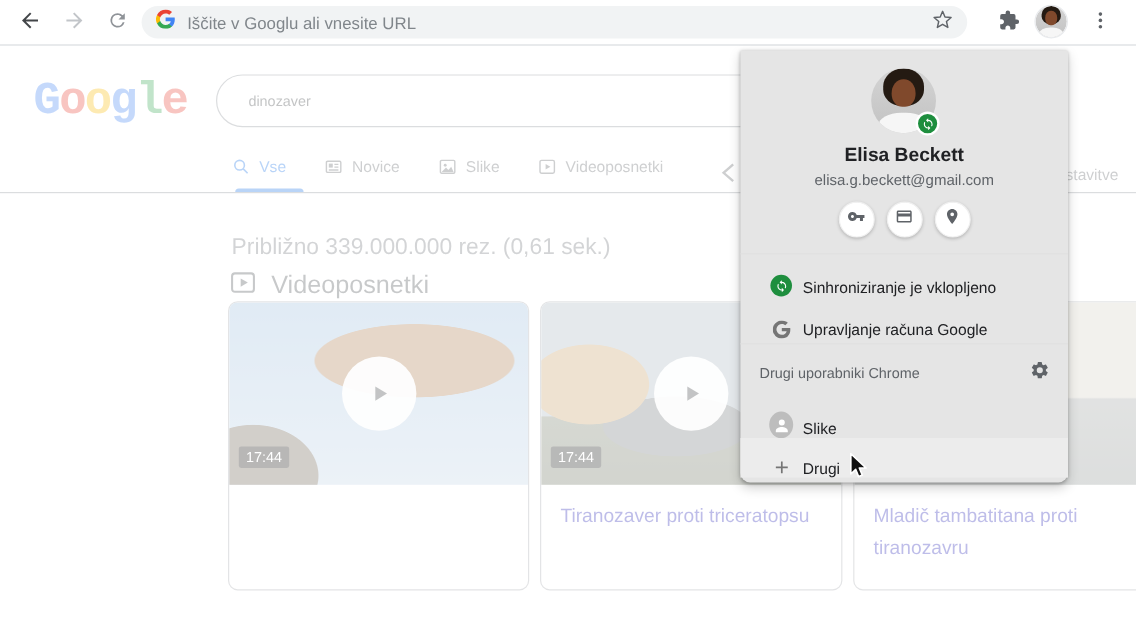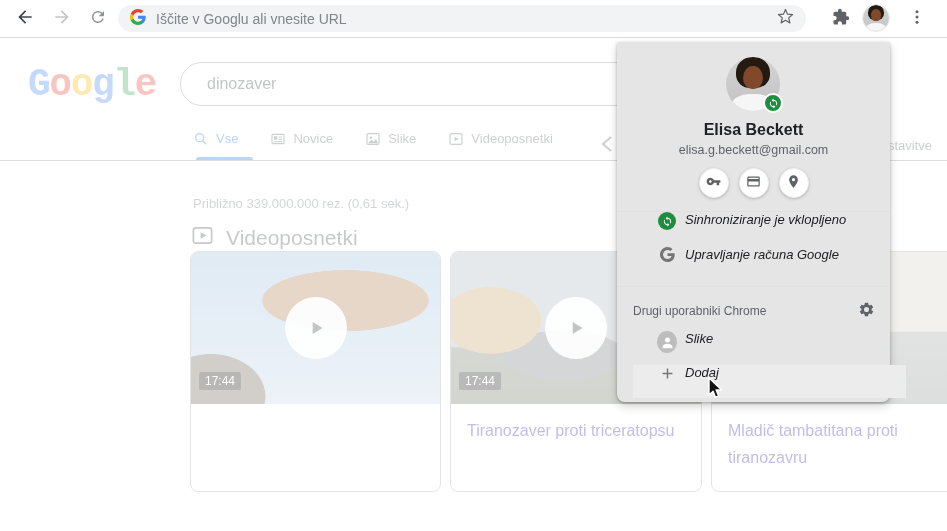--- a/index.html
+++ b/index.html
@@ -31,31 +31,31 @@
   
   .page { position:absolute; left:0; top:38px; width:947px; height:493px; opacity:0.3; }
   .glogo { position:absolute; left:28px; top:25px; font-size:38px; font-weight:600;
            letter-spacing:-1.5px;font-family:Liberation Mono, monospace; }
   .glogo span:nth-child(1){color:#4285F4}.glogo span:nth-child(2){color:#EA4335}
   .glogo span:nth-child(3){color:#FBBC05}.glogo span:nth-child(4){color:#4285F4}
   .glogo span:nth-child(5){color:#34A853}.glogo span:nth-child(6){color:#EA4335}
   .search-pill { position:absolute; left:180px; top:24px; width:570px; height:44px;
                  border:1px solid #8a9096; border-radius:22px; background:#fff;
                  display:flex; align-items:center; padding:0 26px; }
-  .search-pill .q { font-size:16px; color:#3c4043; }
+  .search-pill .q { font-size:12px; color:#3c4043; }
   .tabs { position:absolute; left:193px; top:93px; height:29px; display:flex; gap:32px;
           font-size:13px; color:#5f6368; }
   .tab { display:flex; gap:7px; }
   .tab.active { color:#1a73e8; }
   .tab-underline { position:absolute; left:196px; top:119px; width:57px; height:3px;
                    background:#1a73e8; border-radius:3px 3px 0 0; }
   .tabs-divider { position:absolute; left:0; top:122px; width:947px; height:1px; background:#8c9096; }
   .settings-label { position:absolute; right:15px; top:100px; font-size:13px; color:#5f6368; }
   .partial-tab-icon { position:absolute; left:598px; top:96px; color:#5f6368; }
-  .stats { position:absolute; left:193px; top:158px; font-size:13px; color:#70757a; }
+  .stats { position:absolute; left:193px; top:158px; font-size:19px; color:#70757a; }
   .section-head { position:absolute; left:191px; top:186px; display:flex; align-items:center;
                   gap:12px; color:#4a4e52; }
   .section-head .t { font-size:21px; }
   .card { position:absolute; top:213px; height:241px; border:1px solid #a5a8ad;
           border-radius:8px; background:#fff; overflow:hidden; }
   .card.c1 { left:190px; width:251px; } .card.c2 { left:450px; width:252px; }
   .card.c3 { left:711px; width:252px; }
   .thumb { position:relative; width:100%; height:152px; }
   .thumb.t1 { background:
       radial-gradient(ellipse 150px 55px at 62% 32%, #ad7c4e 0%, #ad7c4e 55%, transparent 56%),
@@ -85,21 +85,21 @@
   .menu-name { position:absolute; left:0; top:79px; width:100%; text-align:center;
                font-size:16px; font-weight:600; color:#202124; }
   .menu-email { position:absolute; left:0; top:101px; width:100%; text-align:center;
                 font-size:12.5px; color:#5f6368; }
   .quick-row { position:absolute; left:0; top:126px; width:100%; display:flex;
                justify-content:center; gap:10px; }
   .quick-btn { width:30px; height:30px; border-radius:50%; background:#fff;
                border:1px solid #f0f0f0; box-shadow:0 1px 3px rgba(0,0,0,.22);
                display:flex; align-items:center; justify-content:center; }
   .m-divider { position:absolute; left:0; width:100%; height:1px; background:#e0e0e0; }
-  .m-row { position:absolute; left:16px; width:100%; height:35px; display:flex; align-items:flex-start;font-style:italic; }
+  .m-row { position:absolute; left:0; width:100%; height:35px; display:flex; align-items:flex-end; }
   .m-row .ric { width:20px; margin-left:24px; display:flex; justify-content:center; }
   .m-row .rlabel { margin-left:8px; font-size:13px; color:#202124; }
   .green-dot { width:18px; height:18px; background:#1e8e3e; border-radius:50%;
                display:flex; align-items:center; justify-content:center; }
   .others-head { position:absolute; left:16px; top:262px; font-size:12px; color:#5f6368; }
   .gear-btn { position:absolute; right:14px; top:259px; width:20px; height:20px;
               display:flex; align-items:center; justify-content:center; }
   .guest-ic { width:22px; height:22px; background:#bdbdbd; border-radius:50%;
               display:flex; align-items:center; justify-content:center; overflow:hidden; }
   .row-add { background:#ececec; }
@@ -363,21 +363,21 @@
     </span>
     <span class="rlabel">Slike</span>
   </div>
 
   <div class="m-row row-add" style="top:323px; height:33px">
     <span class="ric">
       <svg width="17" height="17" viewBox="0 0 24 24">
           <path d="M12 5v14M5 12h14" stroke="#757575" stroke-width="2" fill="none"></path>
         </svg>
     </span>
-    <span class="rlabel">Dodaj</span>
+    <span class="rlabel">Drugi</span>
   </div>
 </div>
 
 <div class="cursor">
   <svg width="19" height="25" viewBox="0 0 19 25">
     <path d="M3 2 L3 19 L7.1 15.2 L9.5 21.2 L12.6 19.9 L10.1 14 L15.7 14 Z" fill="#111" stroke="#fff" stroke-width="1.4" stroke-linejoin="round"></path>
   </svg>
 </div>
 
 </body></html>

